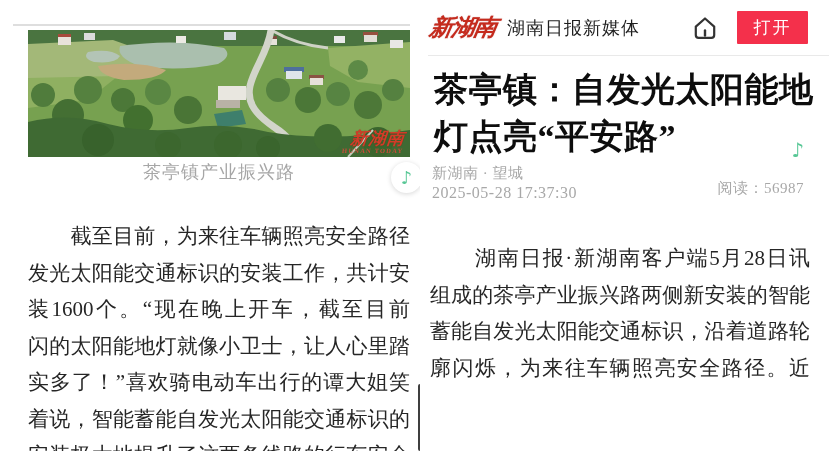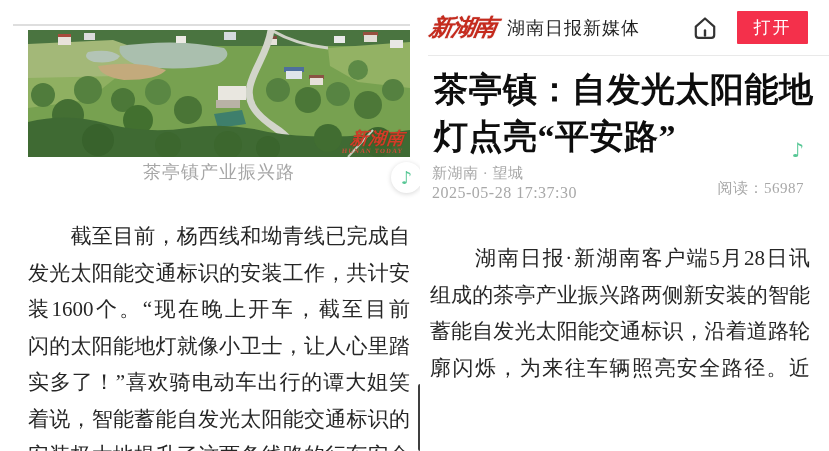--- a/index.html
+++ b/index.html
@@ -125,21 +125,21 @@
       </div>
     </figure>
 
     <div class="caption">茶亭镇产业振兴路</div>
 
     <button class="audio-fab">
       <span class="note-glyph">♪</span>
     </button>
 
     <div class="body-text body-left">
-      <div class="line">　　截至目前，杨西线和坳青线已完成自</div>
+      <div class="line">　　截至目前，为来往车辆照亮安全路径</div>
       <div class="line">发光太阳能交通标识的安装工作，共计安</div>
       <div class="line">装1600个。“现在晚上开车，截至目前</div>
       <div class="line">闪的太阳能地灯就像小卫士，让人心里踏</div>
       <div class="line">实多了！”喜欢骑电动车出行的谭大姐笑</div>
       <div class="line">着说，智能蓄能自发光太阳能交通标识的</div>
       <div class="line">安装极大地提升了这两条线路的行车安全</div>
     </div>
   </section>
 
   <div class="scroll-thumb"></div>

